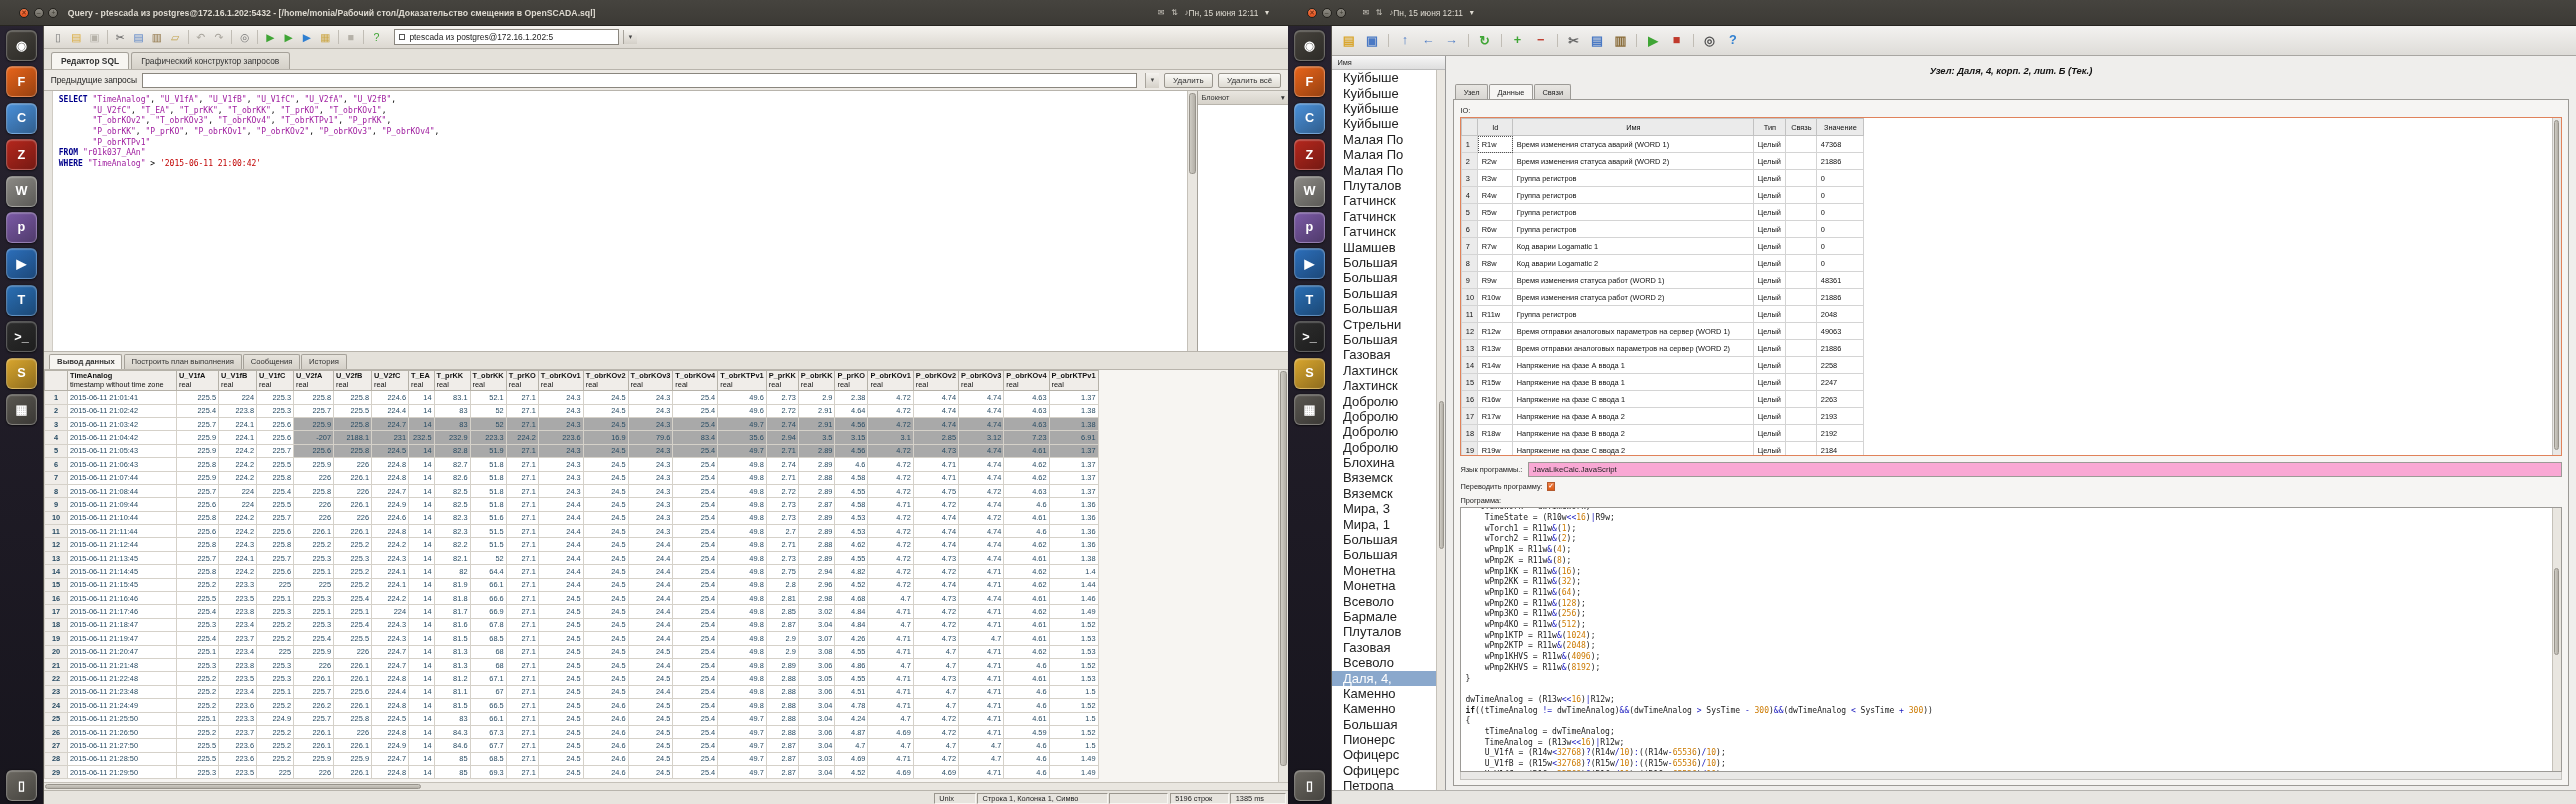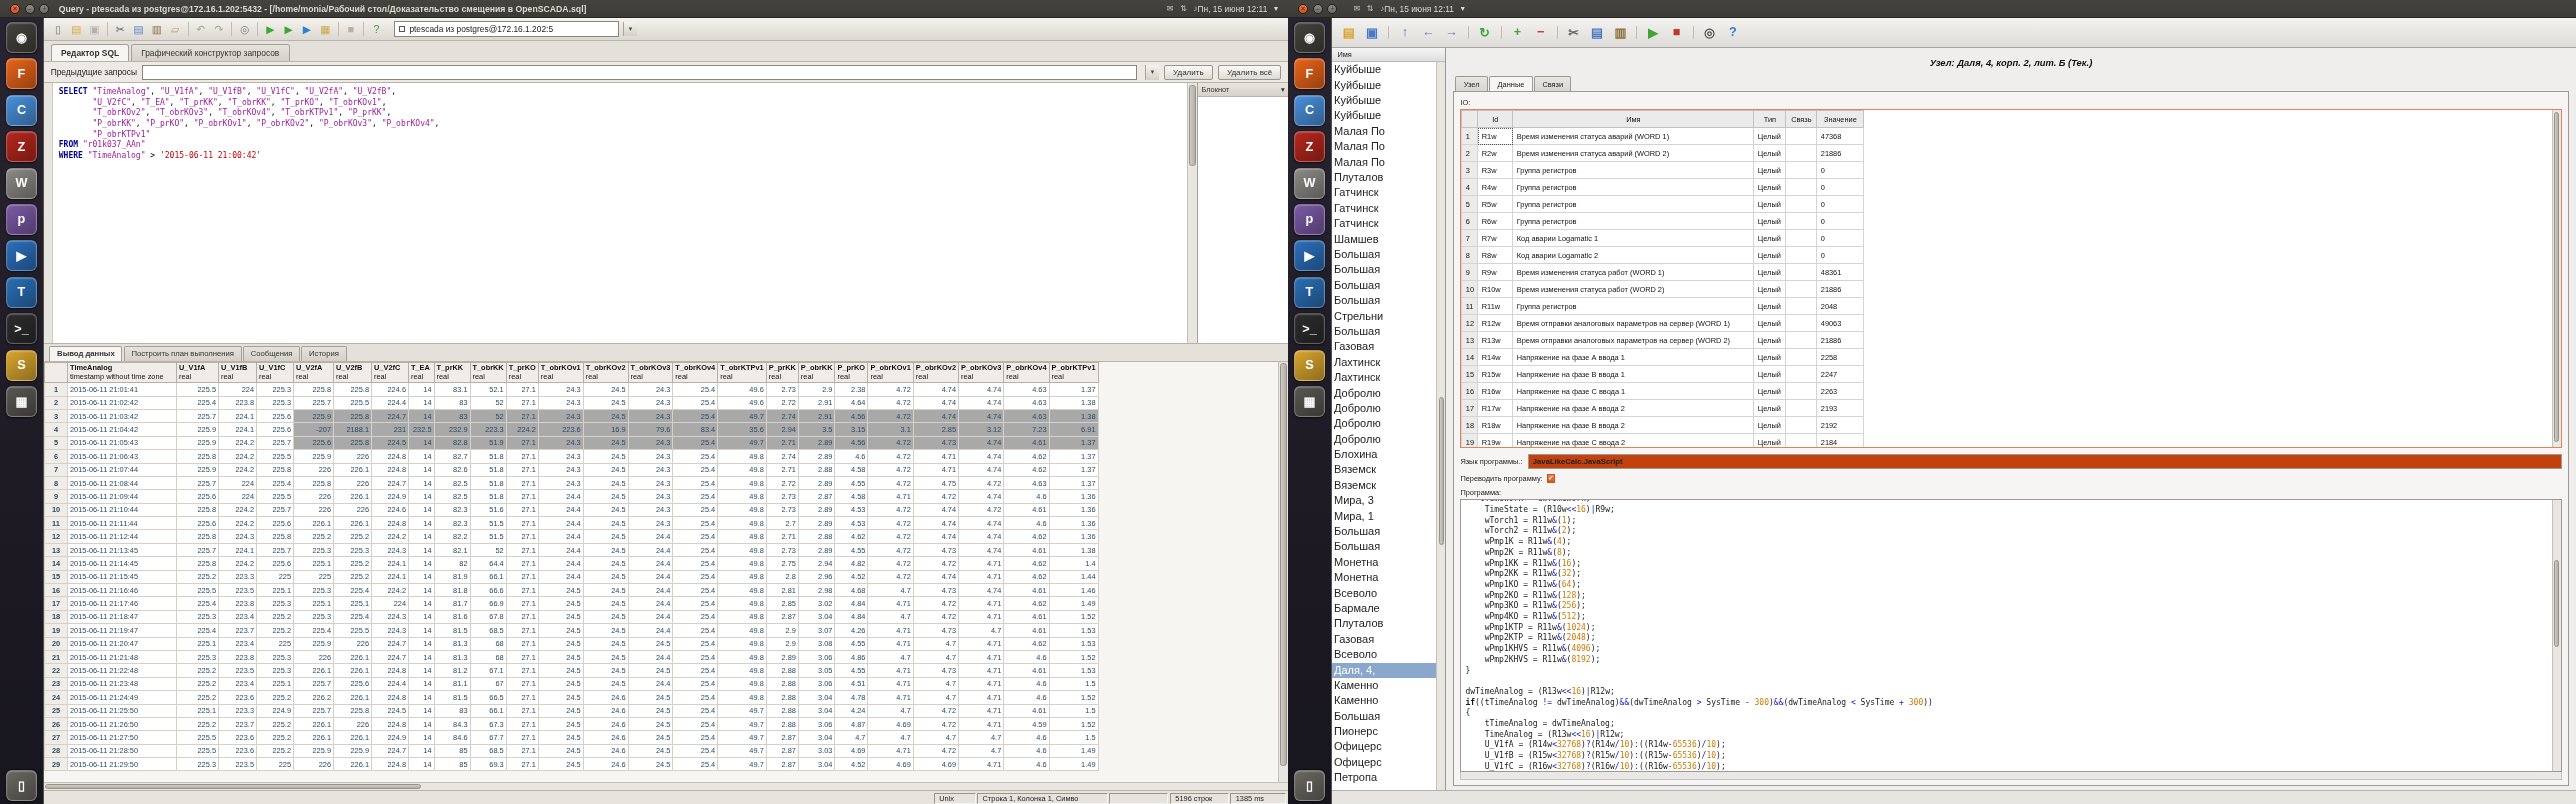--- a/index.html
+++ b/index.html
@@ -1,21 +1,21 @@
 <!DOCTYPE html>
 <html style="font-size:10.7px"><head>
 <meta charset="utf-8">
 <style>
   html,body{margin:0;padding:0;background:#000;}
   *{box-sizing:border-box;}
   .screen{width:2576px;height:805px;display:flex;font-family:"Liberation Sans",sans-serif;overflow:hidden;}
   .monitor{width:1288px;height:805px;display:flex;flex-direction:column;overflow:hidden;background:#2d2a36;}
 
   
-  .top-panel{height:18px;background:linear-gradient(#46443f,#3c3a35);color:#dfdbd2;display:flex;align-items:center;padding:0 10px;font-size:8.7px;flex:none;border-bottom:0.7px solid #262420;}
+  .top-panel{height:26px;background:linear-gradient(#46443f,#3c3a35);color:#dfdbd2;display:flex;align-items:center;padding:0 19px;font-size:8.7px;flex:none;border-bottom:0.7px solid #262420;}
   .win-btns{display:flex;gap:4.7px;margin-right:9.4px;}
   .wbtn{width:10px;height:10px;border-radius:50%;border:0.7px solid #23211d;display:flex;align-items:center;justify-content:center;font-size:6.7px;color:#3a382f;background:linear-gradient(#8f8c84,#6e6b63);}
   .wbtn.close{background:linear-gradient(#f27b4a,#df4f1c);color:#5e1f07;}
   .panel-title{font-weight:bold;white-space:nowrap;overflow:hidden;flex:1;}
   .tray{display:flex;align-items:center;gap:6.7px;margin-left:6.7px;font-size:8px;white-space:nowrap;}
   .tray .ticon{opacity:.85;font-size:8px;}
   .clock{font-size:8.4px;}
 
   
   .desktop-row{flex:1;display:flex;min-height:0;}
@@ -78,39 +78,39 @@
   .seg.grow{flex:1;margin-top:14px;}
 
   
   .qt-toolbar{height:29.5px;flex:none;display:flex;align-items:center;gap:3.4px;padding:0 6.7px;background:linear-gradient(#f3f2f0,#dedcd8);border-bottom:0.7px solid #a8a6a2;}
   .qbtn{width:20px;height:20px;border-radius:2.7px;display:flex;align-items:center;justify-content:center;font-size:12.7px;font-weight:bold;}
   .qt-main{flex:1;display:flex;min-height:0;}
   .tree{width:114px;flex:none;display:flex;flex-direction:column;background:#fff;border-right:0.7px solid #999;}
   .tree-head{height:14.8px;flex:none;display:flex;align-items:center;padding:0 5.4px;font-size:7.4px;color:#222;background:linear-gradient(#f6f6f6,#dedede);border-bottom:0.7px solid #bbb;}
   .tree-row{flex:1;display:flex;min-height:0;}
   .tree-body{flex:1;overflow:hidden;}
-  .tree-item{height:15.4px;line-height:15.4px;padding-left:2px;font-size:11px;color:#222;white-space:nowrap;overflow:hidden;}
+  .tree-item{height:15.4px;line-height:15.4px;padding-left:11px;font-size:13px;color:#222;white-space:nowrap;overflow:hidden;}
   .tree-item.selected{background:#8aa8cc;color:#fff;}
   .qt-panel{flex:1;display:flex;flex-direction:column;min-width:0;background:#efeeec;padding:2.7px 6.7px 4px;}
   .node-title{text-align:center;font-size:9.4px;font-weight:bold;font-style:italic;color:#111;margin:6.7px 0 8px;flex:none;}
   .qt-tabs{display:flex;padding-left:2.7px;flex:none;}
   .qt-tab{padding:2.7px 7.4px;font-size:7.4px;border:0.7px solid #9c9a96;border-bottom:none;border-radius:2px 2px 0 0;background:linear-gradient(#e8e6e2,#d8d6d2);margin-right:1.3px;color:#222;}
   .qt-tab.active{background:#f6f5f3;}
   .tab-body{flex:1;border:0.7px solid #9c9a96;background:#f6f5f3;padding:5.4px 6.7px 4px;display:flex;flex-direction:column;min-height:0;}
   .io-label{font-size:7.4px;color:#222;margin-bottom:2.7px;flex:none;}
   .io-box{border:1.3px solid #e0825a;background:#fff;height:339px;flex:none;display:flex;position:relative;overflow:hidden;}
   table.io{border-collapse:collapse;table-layout:fixed;align-self:flex-start;font-size:7.4px;flex:none;}
   table.io th{background:#ebebeb;border:0.7px solid #c2c2c2;font-weight:normal;color:#111;height:17px;text-align:center;padding:0 2.7px;overflow:hidden;white-space:nowrap;}
   table.io td{border:0.7px solid #d4d4d4;height:17px;padding:0 3.4px;color:#111;overflow:hidden;white-space:nowrap;}
   td.io-num{background:#ebebeb;border-color:#c2c2c2;color:#444;}
   td.io-id.focused{outline:0.7px dotted #555;outline-offset:-1.3px;}
   .io-scroll{position:absolute;right:0;top:0;bottom:0;width:8.7px;background:#e9e8e6;border-left:0.7px solid #c5c3bf;}
   .io-scroll .vthumb{top:1.3px;height:98%;}
   .lang-row{display:flex;align-items:center;gap:5.4px;margin:5.4px 0 0;font-size:7.4px;color:#222;flex:none;}
-  .lang-field{flex:1;height:14.8px;background:#c2410c;border:0.7px solid #9c9a96;display:flex;align-items:center;padding:0 4px;font-size:7.7px;font-weight:bold;}
+  .lang-field{flex:1;height:14.8px;background:#f9a8d4;border:0.7px solid #9c9a96;display:flex;align-items:center;padding:0 4px;font-size:7.7px;}
   .trans-row{display:flex;align-items:center;gap:4px;margin:5.4px 0 0;font-size:7.4px;color:#222;flex:none;}
   .checkbox{width:8.7px;height:8.7px;border:0.7px solid #b35a2e;background:linear-gradient(#f0824a,#dd5a14);display:flex;align-items:center;justify-content:center;color:#fff;font-size:6.7px;font-weight:bold;}
   .prog-label{font-size:7.4px;color:#222;margin:5.4px 0 2px;flex:none;}
   .code-box{flex:1;border:0.7px solid #9c9a96;background:#fff;display:flex;min-height:0;overflow:hidden;}
   .code{flex:1;padding:0 4px;font-family:"DejaVu Sans Mono","Liberation Mono",monospace;font-size:8px;line-height:10.7px;white-space:pre;overflow:hidden;color:#1a1a1a;}
   .code-line:first-child{margin-top:-6px;}
   .c-num{color:#cc7a00;}
   .c-op{color:#2020c0;}
   .c-kw{font-weight:bold;}
   .qt-hscroll{height:8px;flex:none;background:#e9e8e6;border:0.7px solid #c5c3bf;border-top:none;margin:0 0 1.3px;}

